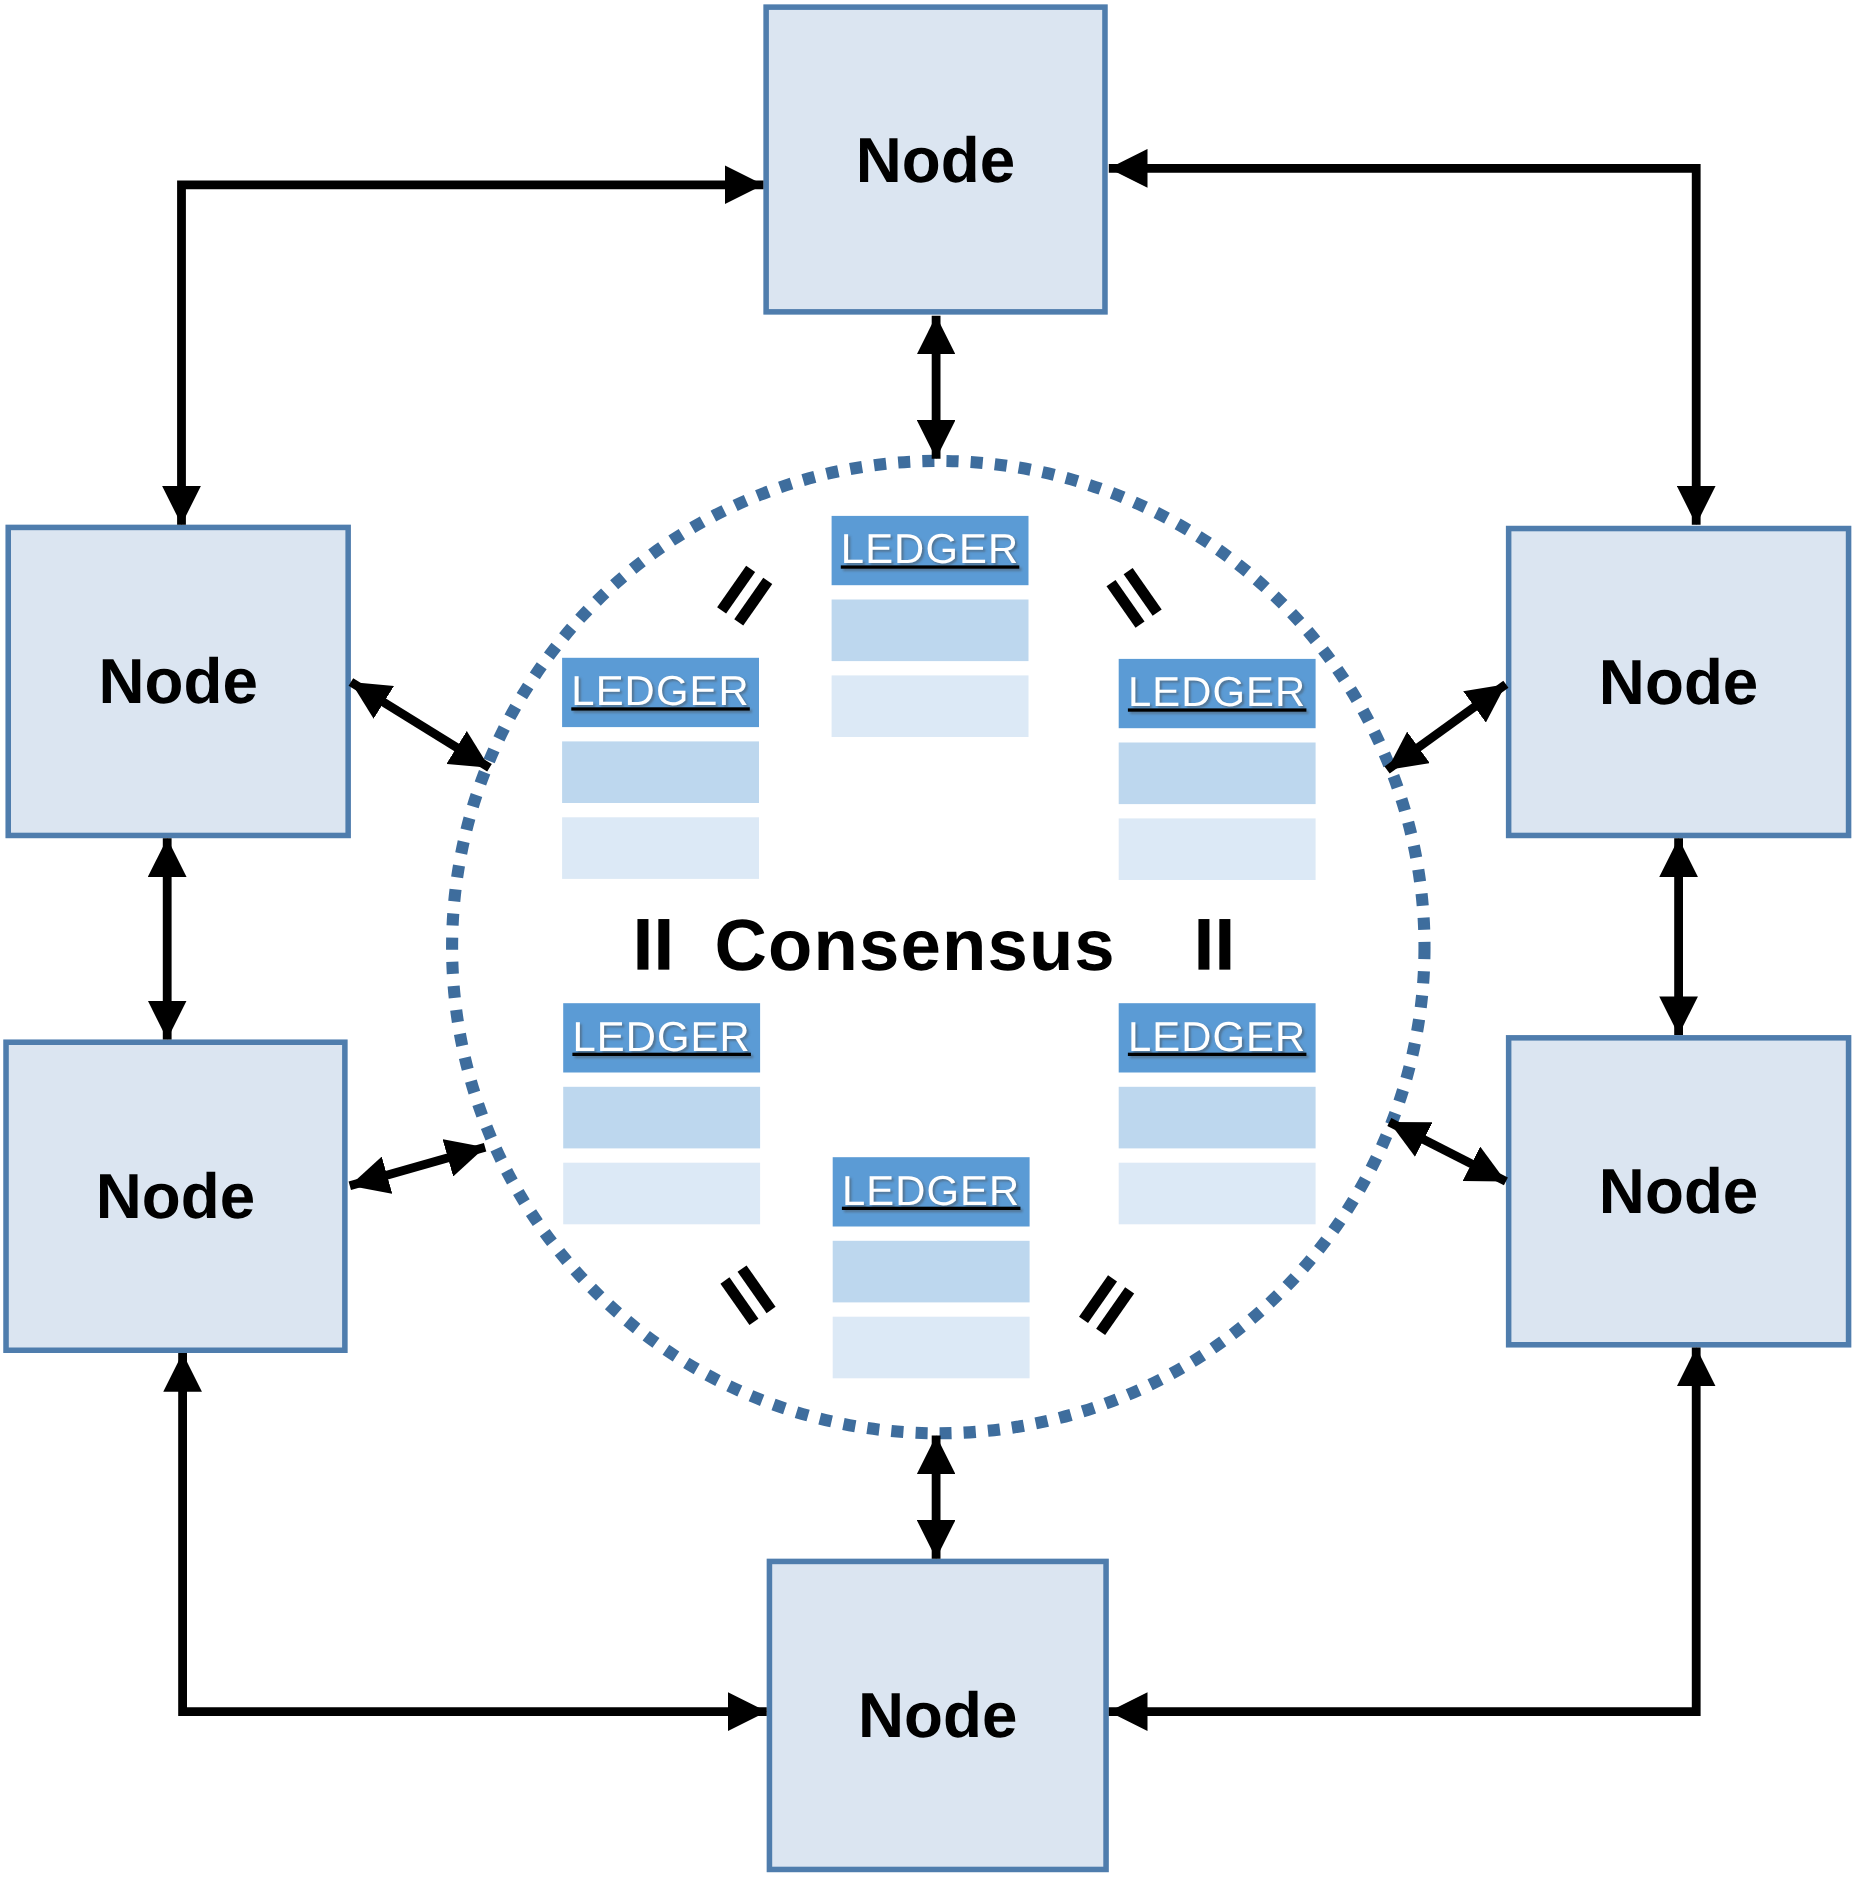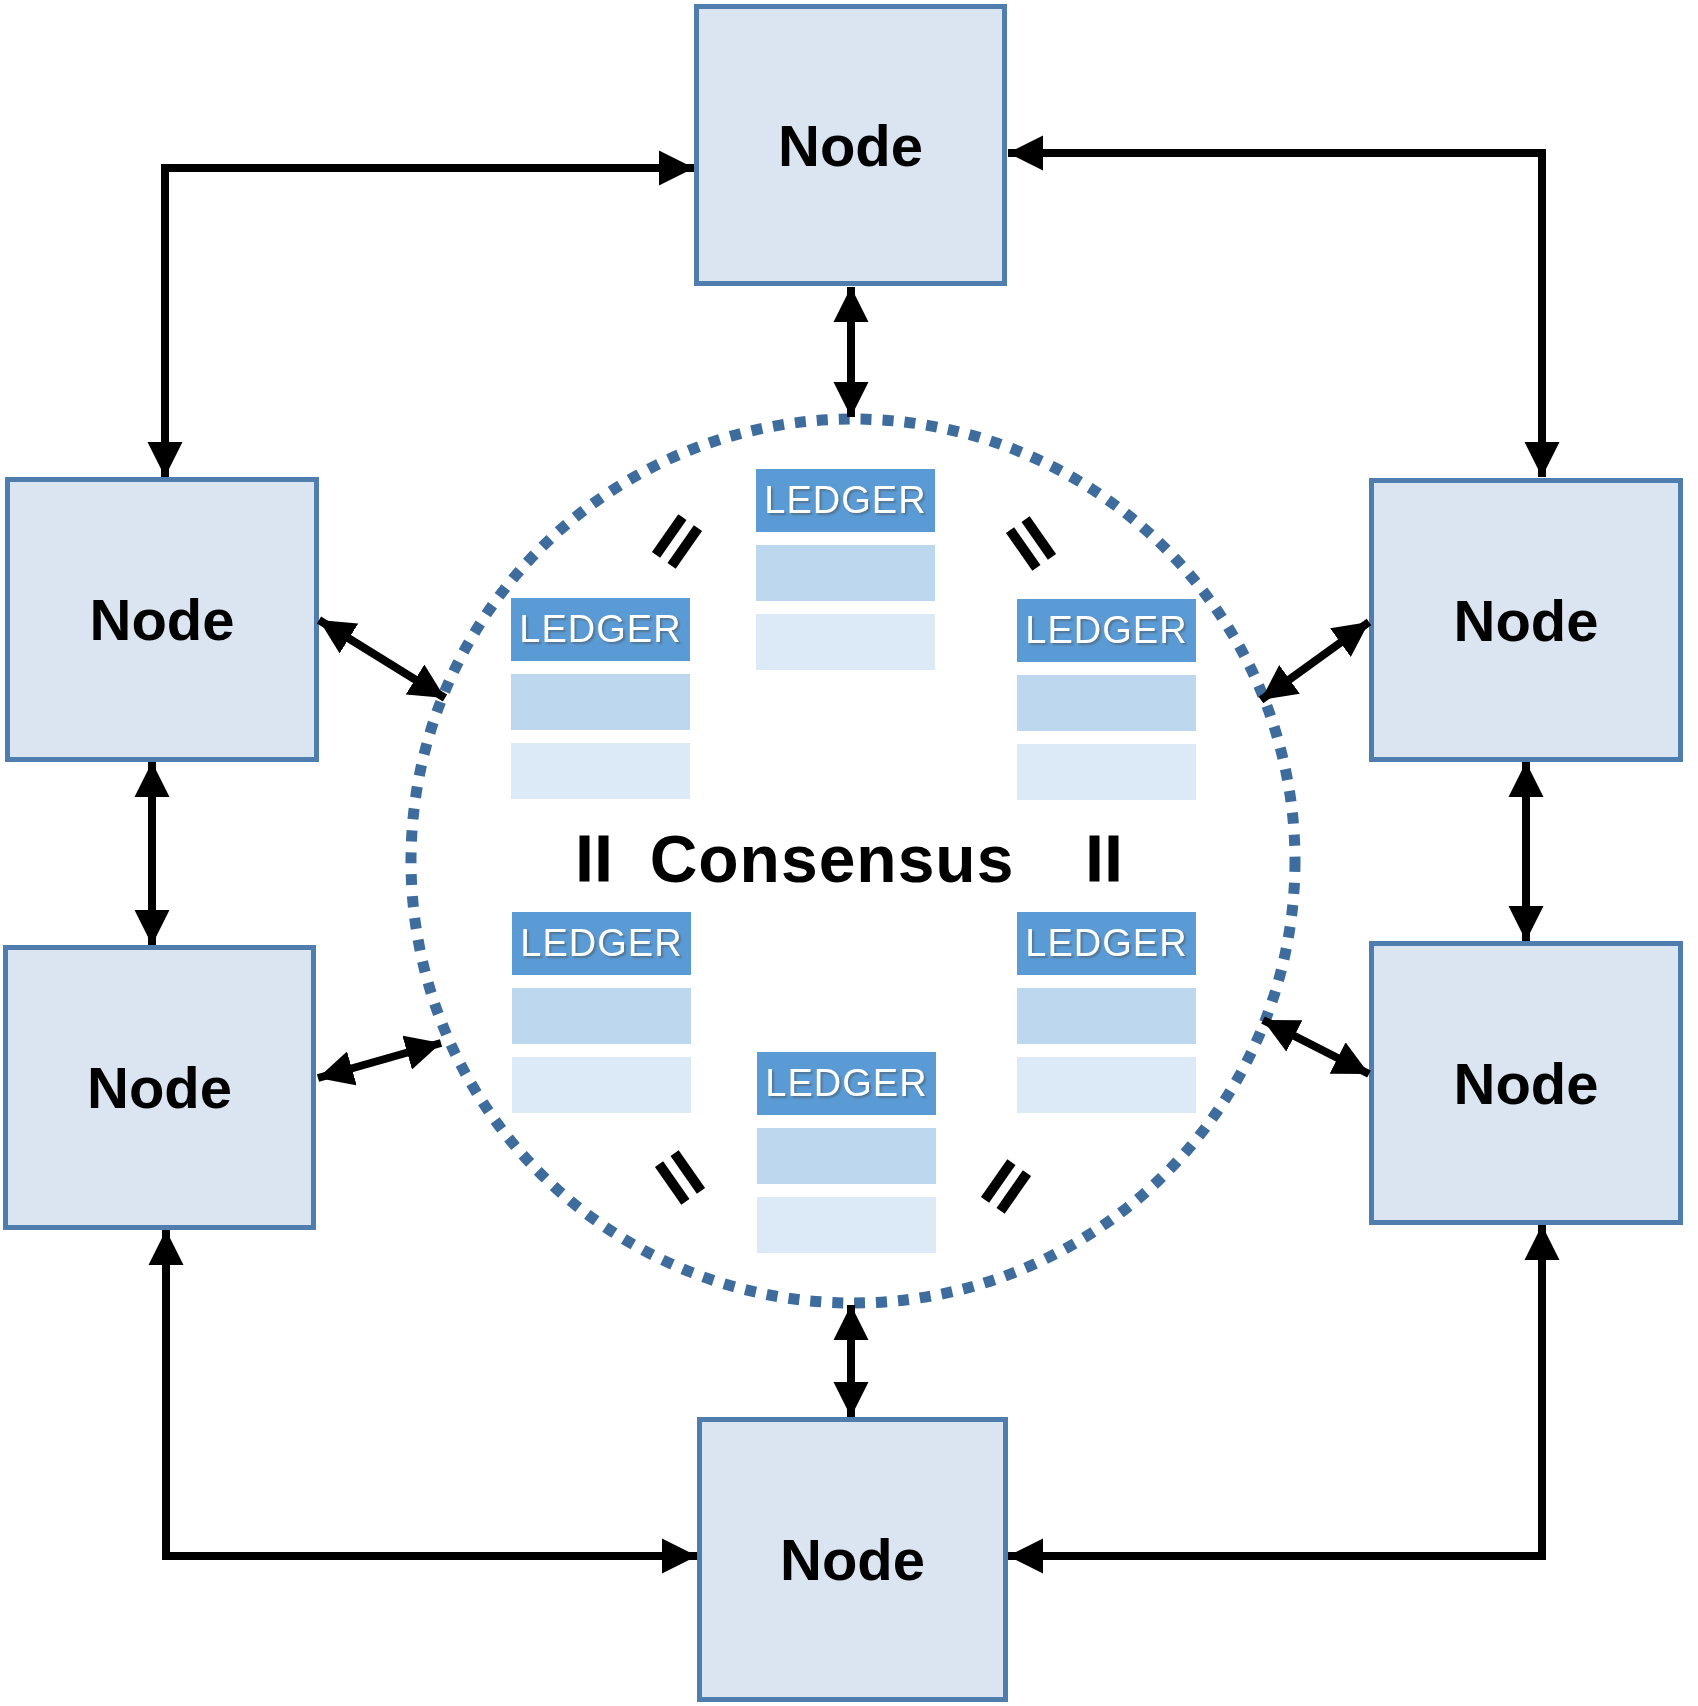--- a/index.html
+++ b/index.html
@@ -35,21 +35,21 @@
     font-size:58px;font-weight:bold;color:var(--text);
     z-index:2;
   }
   .node-top{left:694px;top:4px;width:313px;height:282px;}
   .node-left-upper{left:5px;top:477px;width:314px;height:285px;}
   .node-left-lower{left:3px;top:945px;width:313px;height:285px;}
   .node-right-upper{left:1369px;top:478px;width:314px;height:284px;}
   .node-right-lower{left:1369px;top:941px;width:314px;height:284px;}
   .node-bottom{left:697px;top:1417px;width:311px;height:285px;}
   .ledger{
-    position:absolute;width:179px;z-index:3;
+    position:absolute;width:179px;z-index:3;text-decoration:underline;
   }
   .lg-tc{left:756px;top:469px;}
   .lg-ul{left:511px;top:598px;}
   .lg-ur{left:1017px;top:599px;}
   .lg-ll{left:512px;top:912px;}
   .lg-lr{left:1017px;top:912px;}
   .lg-bc{left:757px;top:1052px;}
   .ledger-header{
     height:63px;margin-bottom:13px;
     background:var(--ledger-header);

